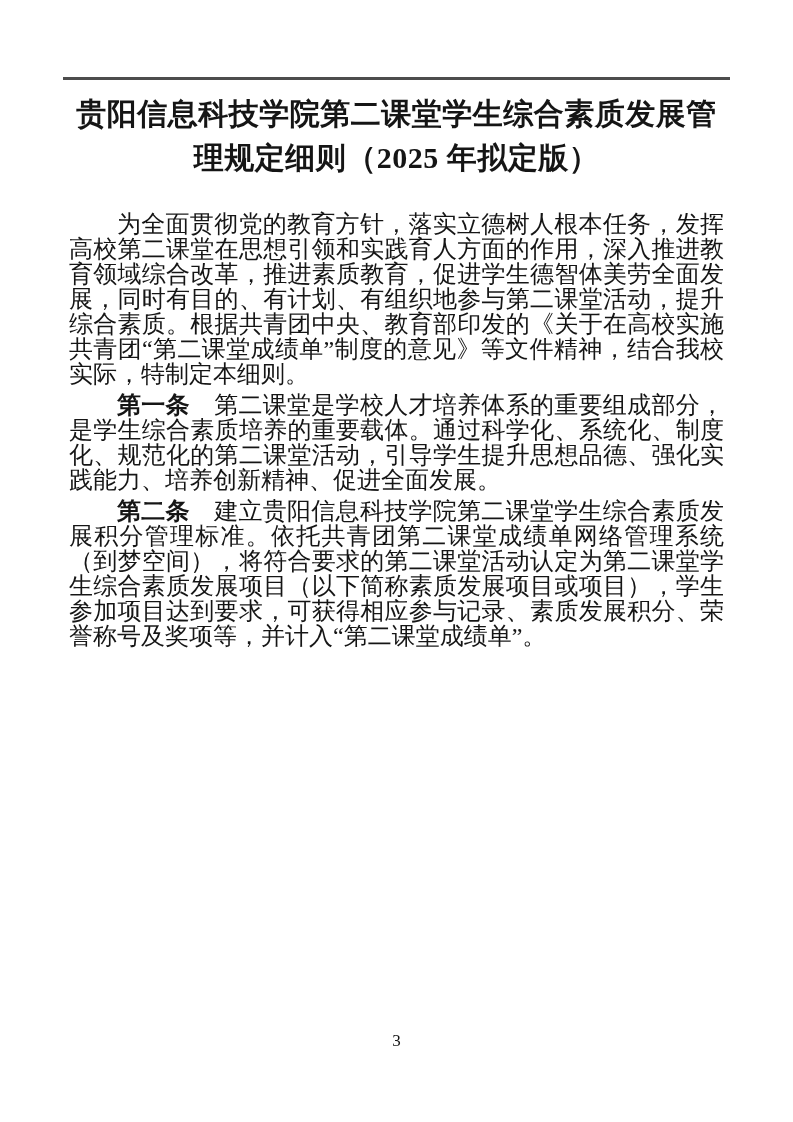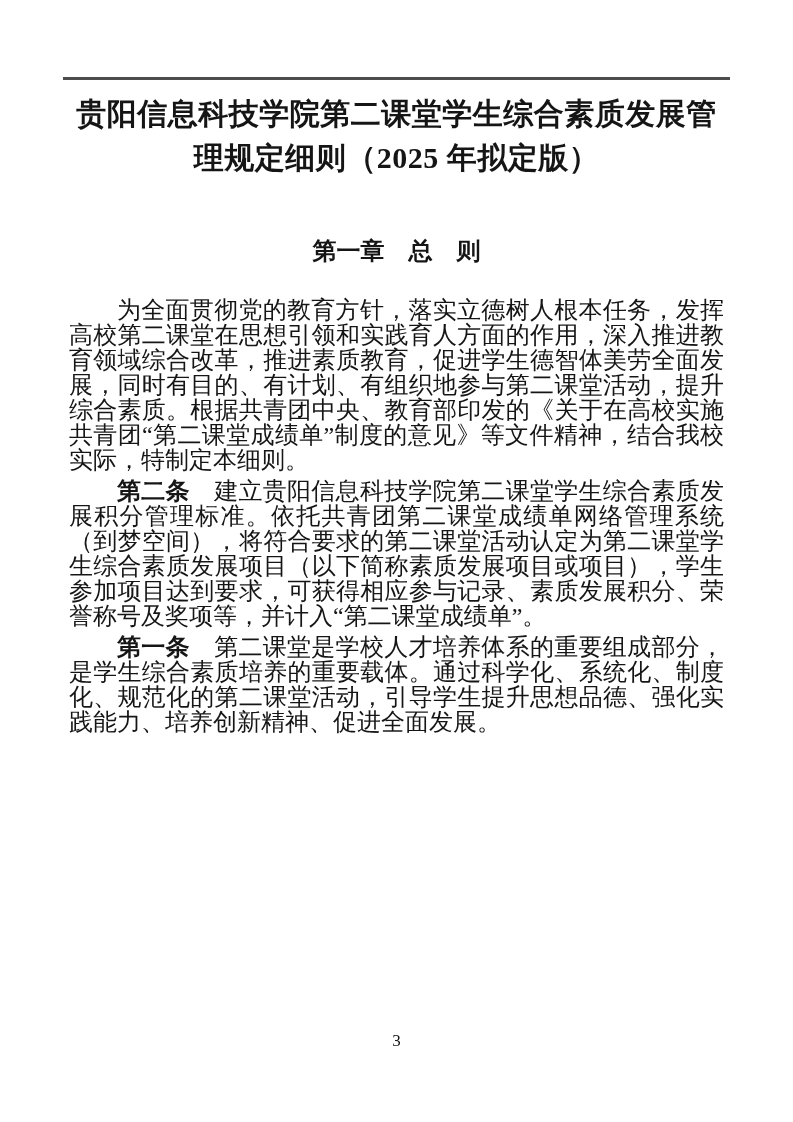--- a/index.html
+++ b/index.html
@@ -68,28 +68,27 @@
 </style>
 </head>
 <body>
 
 <div class="page">
 
   <hr class="header-rule">
 
   <h1 class="doc-title">贵阳信息科技学院第二课堂学生综合素质发展管理规定细则（2025 年拟定版）</h1>
 
-  <h2 class="chapter-heading">第一章　总　则</h2>
 
   <div class="doc-body">
     <p><span class="article-label"></span><span>为全面贯彻党的教育方针，落实立德树人根本任务，发挥高校第二课堂在思想引领和实践育人方面的作用，深入推进教育领域综合改革，推进素质教育，促进学生德智体美劳全面发展，同时有目的、有计划、有组织地参与第二课堂活动，提升综合素质。根据共青团中央、教育部印发的《关于在高校实施共青团“第二课堂成绩单”制度的意见》等文件精神，结合我校实际，特制定本细则。</span></p>
 
+    <p><span class="article-label">第一条</span><span>　第二课堂是学校人才培养体系的重要组成部分，是学生综合素质培养的重要载体。通过科学化、系统化、制度化、规范化的第二课堂活动，引导学生提升思想品德、强化实践能力、培养创新精神、促进全面发展。</span></p>
+
     <p><span class="article-label">第二条</span><span>　建立贵阳信息科技学院第二课堂学生综合素质发展积分管理标准。依托共青团第二课堂成绩单网络管理系统（到梦空间），将符合要求的第二课堂活动认定为第二课堂学生综合素质发展项目（以下简称素质发展项目或项目），学生参加项目达到要求，可获得相应参与记录、素质发展积分、荣誉称号及奖项等，并计入“第二课堂成绩单”。</span></p>
-
-    <p><span class="article-label">第一条</span><span>　第二课堂是学校人才培养体系的重要组成部分，是学生综合素质培养的重要载体。通过科学化、系统化、制度化、规范化的第二课堂活动，引导学生提升思想品德、强化实践能力、培养创新精神、促进全面发展。</span></p>
 
   </div>
 
   <div class="page-footer">
     <span>3</span>
   </div>
 
 </div>
 
 </body></html>

